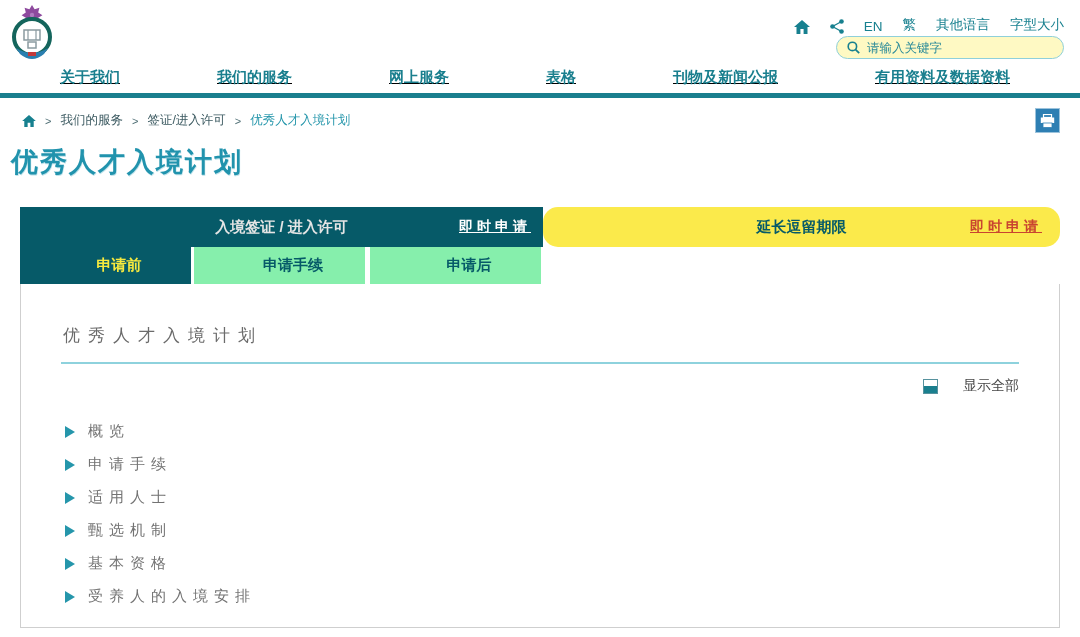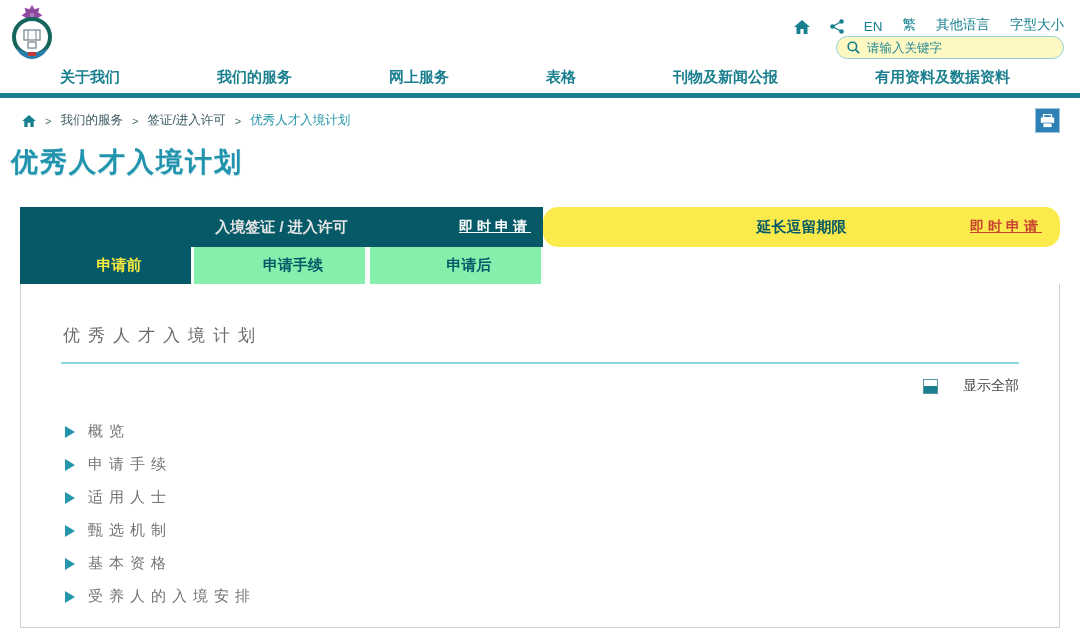--- a/index.html
+++ b/index.html
@@ -18,21 +18,21 @@
              color: #17808f; font-size: 13.5px; }
   .utility .u-item { cursor: pointer; }
   .search-pill { position: absolute; right: 16px; top: 36px; width: 228px; height: 23px;
                  border: 1px solid #8fd0da; border-radius: 12px; display: flex; align-items: center;
                  padding: 0 10px; gap: 7px; background: #fef9c3; }
   .search-pill input { border: 0; outline: 0; flex: 1; font-size: 12.5px; color: #17808f;
                        font-family: inherit; background: transparent; }
   .search-pill input::placeholder { color: #2a8a99; opacity: 1; }
   
   .mainnav { height: 36px; display: flex; align-items: center; justify-content: space-between;
-             padding: 0 70px 0 60px; border-bottom: 5px solid #1a7f8e; }
+             padding: 0 70px 0 60px; border-bottom: 5px solid #1a7f8e; text-decoration: underline; }
   .mainnav .nav-item { font-size: 15px; font-weight: bold; color: #1a7f8e; cursor: pointer; white-space: nowrap; }
   
   .crumbrow { position: relative; height: 44px; }
   .breadcrumb { position: absolute; left: 22px; top: 14px; display: flex; align-items: center; gap: 9px;
                 font-size: 12.5px; }
   .breadcrumb .sep { color: #4e6e74; font-size: 11px; }
   .breadcrumb .crumb { color: #3c5a61; cursor: pointer; }
   .breadcrumb .crumb.current { color: #2596ab; }
   .print-btn { position: absolute; right: 20px; top: 10px; width: 25px; height: 25px; background: #2e7fb3;
                border: 1px solid #9cc3dc; display: flex; align-items: center; justify-content: center; cursor: pointer; }

